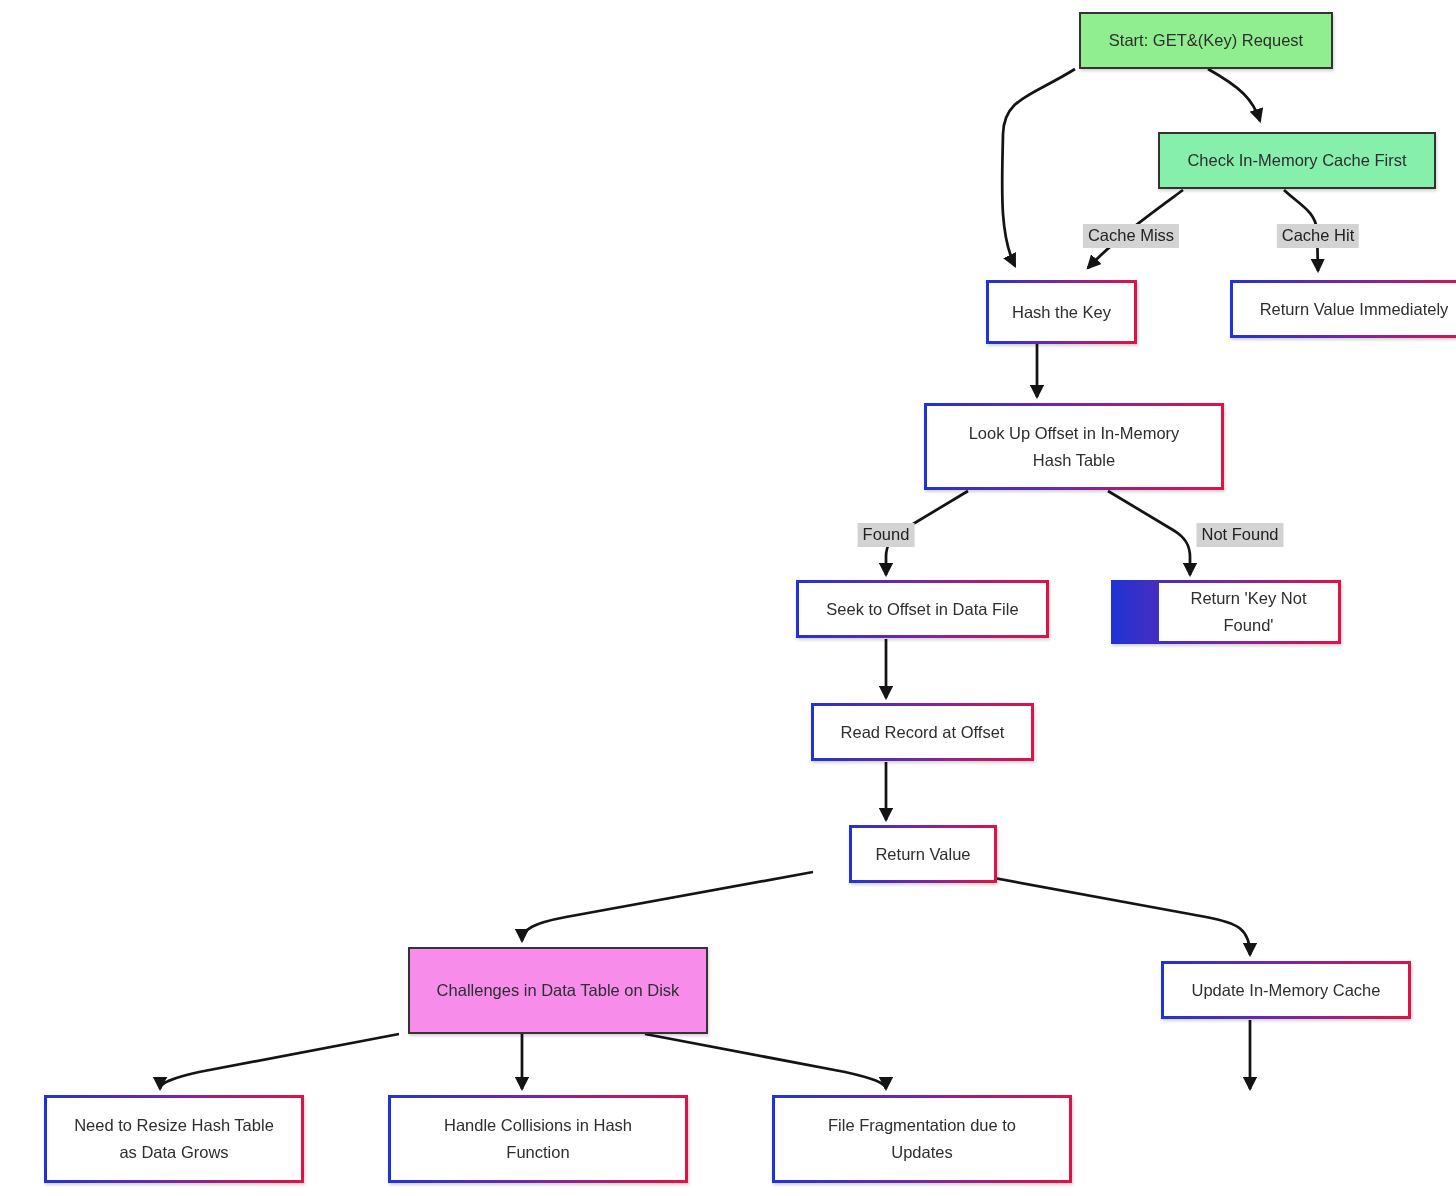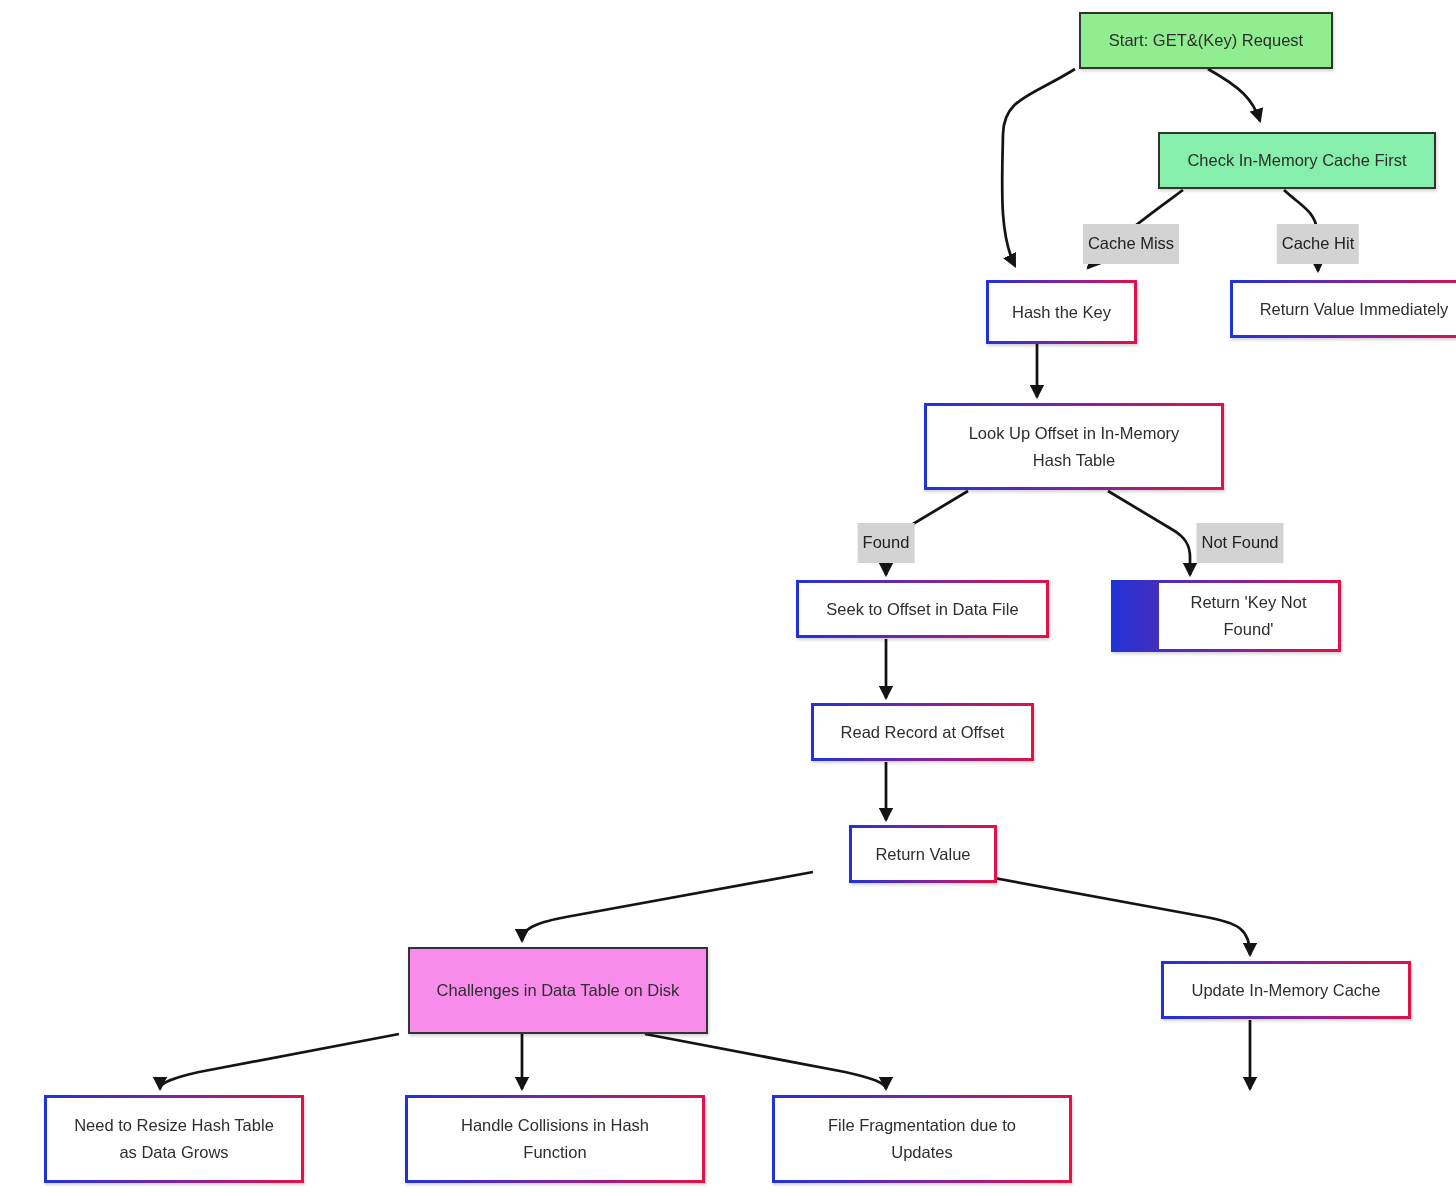--- a/index.html
+++ b/index.html
@@ -62,38 +62,38 @@
   .node.fill-lav    { background: #86efac; }
   .node.fill-violet { background: #f78ceb; }
 
   .edge-label {
     position: absolute;
     transform: translateX(-50%);
     background: #d3d3d3;
     color: #222222;
     font-size: 16.5px;
     line-height: 1.45;
-    padding: 8px 5px;
+    padding: 0 5px;
     white-space: nowrap;
   }
 
   
   #n-start    { left:1043px; top:12px;   width:254px; height:57px; }
   #n-check    { left:1122px; top:132px;  width:278px; height:57px; }
   #n-hash     { left:950px;  top:280px;  width:151px; height:64px; }
   #n-retimm   { left:1194px; top:280px;  width:248px; height:58px; }
   #n-lookup   { left:888px;  top:403px;  width:300px; height:87px; }
   #n-seek     { left:760px;  top:580px;  width:253px; height:58px; }
-  #n-notfound { left:1075px; top:580px;  width:230px; height:72px;padding-left:48px; }
+  #n-notfound { left:1075px; top:580px;  width:230px; height:64px;padding-left:48px; }
   #n-read     { left:775px;  top:703px;  width:223px; height:58px; }
   #n-retval   { left:813px;  top:825px;  width:148px; height:58px; }
   #n-chal     { left:372px;  top:947px;  width:300px; height:87px; }
   #n-update   { left:1125px; top:961px;  width:250px; height:58px; }
   #n-resize   { left:8px;    top:1095px; width:260px; height:88px; }
-  #n-coll     { left:369px;  top:1095px; width:300px; height:88px; }
+  #n-coll     { left:352px;  top:1095px; width:300px; height:88px; }
   #n-frag     { left:736px;  top:1095px; width:300px; height:88px; }
   #n-evict    { left:1100px; top:1095px; width:298px; height:88px; }
 
   
   #l-cachemiss { left:1131px; top:224px; }
   #l-cachehit  { left:1318px; top:224px; }
   #l-found     { left:886px;  top:523px; }
   #l-notfound  { left:1240px; top:523px; }
 </style>
 </head>

